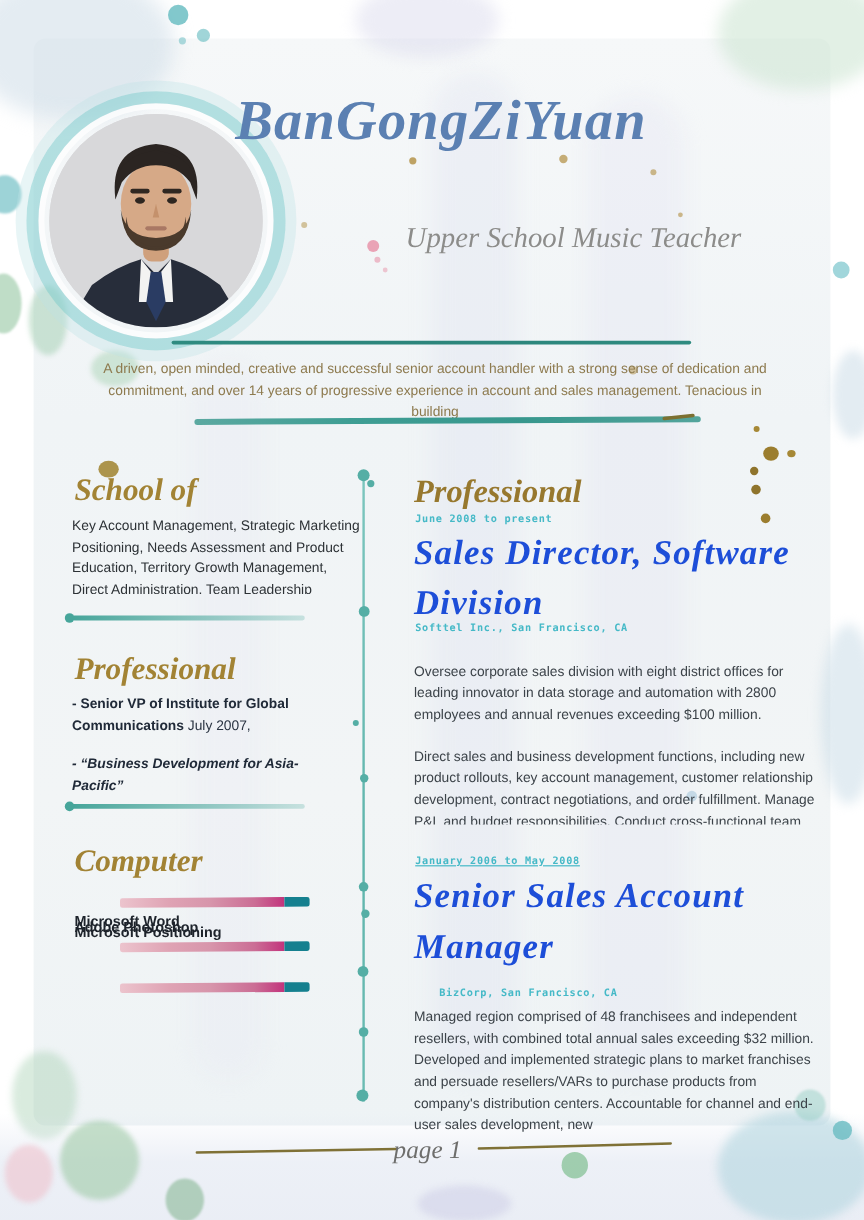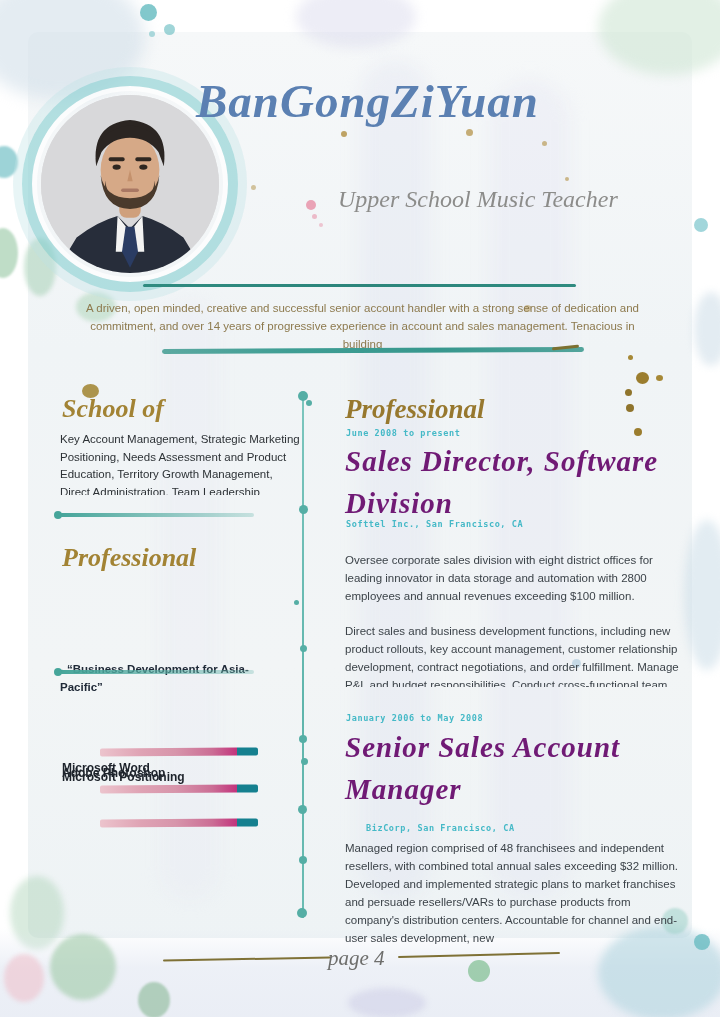--- a/index.html
+++ b/index.html
@@ -56,21 +56,21 @@
   
   .timeline { position:absolute; left:302px; top:393px; width:2px; height:525px;
     background:linear-gradient(180deg,#7cc6be,#5fb5ac 60%,#6bbcb3); }
   .knot { position:absolute; border-radius:50%; background:#55aea5; }
 
   
   .h-right { position:absolute; left:345px; top:394px; font-size:27px; font-weight:bold; color:#97782e; white-space:nowrap; }
   .job-dates, .job-company { position:absolute; left:346px; font-family:"DejaVu Sans Mono", monospace;
     font-size:8.5px; font-weight:bold; letter-spacing:0.6px; color:#45b9c7; white-space:nowrap; }
   .job-title { position:absolute; left:345px; width:345px; font-size:29px; font-weight:bold;
-    line-height:42px; color:#701a75; letter-spacing:1px; }
+    line-height:42px; color:#1d4ed8; letter-spacing:1px; }
   .job-para { position:absolute; left:345px; width:334px; font-size:11.5px; line-height:18px; color:#3c4349; }
   .clip { overflow:hidden; }
 
   
   .footer-line { position:absolute; height:2px; background:#7f7136; border-radius:1px; }
   .page-label { position:absolute; left:328px; top:946px; font-size:21px; color:#6e6e6c; white-space:nowrap; }
 
   .blob { position:absolute; border-radius:50%; }
 </style>
 </head>
@@ -173,26 +173,30 @@
 
   <div class="h-left hand" style="left:62px; top:394px;">School of</div>
   <div class="areas-body">
     <span>Key Account Management, Strategic Marketing Positioning, Needs Assessment and Product Education, Territory Growth Management,</span>
     <span>Direct Administration, Team Leadership</span>
   </div>
   <div class="divider" style="left:60px; top:513px; width:194px;"></div>
   <div class="divider-dot" style="left:54px; top:511px;"></div>
 
   <div class="h-left hand" style="left:62px; top:543px;">Professional</div>
-  <div class="prof-item" style="top:660px;">
+  <div class="prof-item" style="top:578px;">
+    <span>- Senior VP of Institute for Global Communications</span><span class="norm"> July 2007,</span>
+  </div>
+  <div class="prof-item" style="top:628px;font-style:italic;">
     <span>- “Business Development for Asia-Pacific”</span>
   </div>
   <div class="divider" style="left:60px; top:670px; width:194px;"></div>
   <div class="divider-dot" style="left:54px; top:668px;"></div>
 
+  <div class="h-left hand" style="left:62px; top:703px;">Computer</div>
   <div class="skill-label" style="left:62px; top:761px;">Microsoft Word</div>
   <div class="skill-bar" style="left:100px; top:748px;">
       <div class="pink"></div>
       <div class="teal"></div>
     </div>
   <div class="skill-label" style="left:62px; top:770px;">Microsoft Positioning</div>
   <div class="skill-bar" style="left:100px; top:785px;">
       <div class="pink"></div>
       <div class="teal"></div>
     </div>
@@ -215,22 +219,22 @@
   <div class="knot" style="left:297px; top:908px; width:10px; height:10px;"></div>
 
   <div class="h-right hand">Professional</div>
 
   <div class="job-dates" style="top:428px;text-align:center;">June 2008 to present</div>
   <div class="job-title hand" style="top:440px;">Sales Director, Software Division</div>
   <div class="job-company" style="top:519px;">Softtel Inc., San Francisco, CA</div>
   <div class="job-para" style="top:551px;">Oversee corporate sales division with eight district offices for leading innovator in data storage and automation with 2800 employees and annual revenues exceeding $100 million.</div>
   <div class="job-para clip" style="top:622px; height:65px;">Direct sales and business development functions, including new product rollouts, key account management, customer relationship development, contract negotiations, and order fulfillment. Manage P&amp;L and budget responsibilities. Conduct cross-functional team training, coaching, and</div>
 
-  <div class="job-dates" style="top:713px;">January 2006 to May 2008</div>
+  <div class="job-dates" style="top:713px;text-decoration:underline;">January 2006 to May 2008</div>
   <div class="job-title hand" style="top:726px;">Senior Sales Account Manager</div>
   <div class="job-company" style="top:823px;margin-left:20px;">BizCorp, San Francisco, CA</div>
   <div class="job-para" style="top:839px;">Managed region comprised of 48 franchisees and independent resellers, with combined total annual sales exceeding $32 million. Developed and implemented strategic plans to market franchises and persuade resellers/VARs to purchase products from company's distribution centers. Accountable for channel and end-user sales development, new</div>
 
   <div class="footer-line" style="left:163px; top:958px; width:168px; transform:rotate(-1deg);"></div>
-  <div class="page-label hand">page 4</div>
+  <div class="page-label hand">page 1</div>
   <div class="footer-line" style="left:398px; top:954px; width:162px; transform:rotate(-1.5deg);"></div>
 
 </div>
 
 </body></html>

